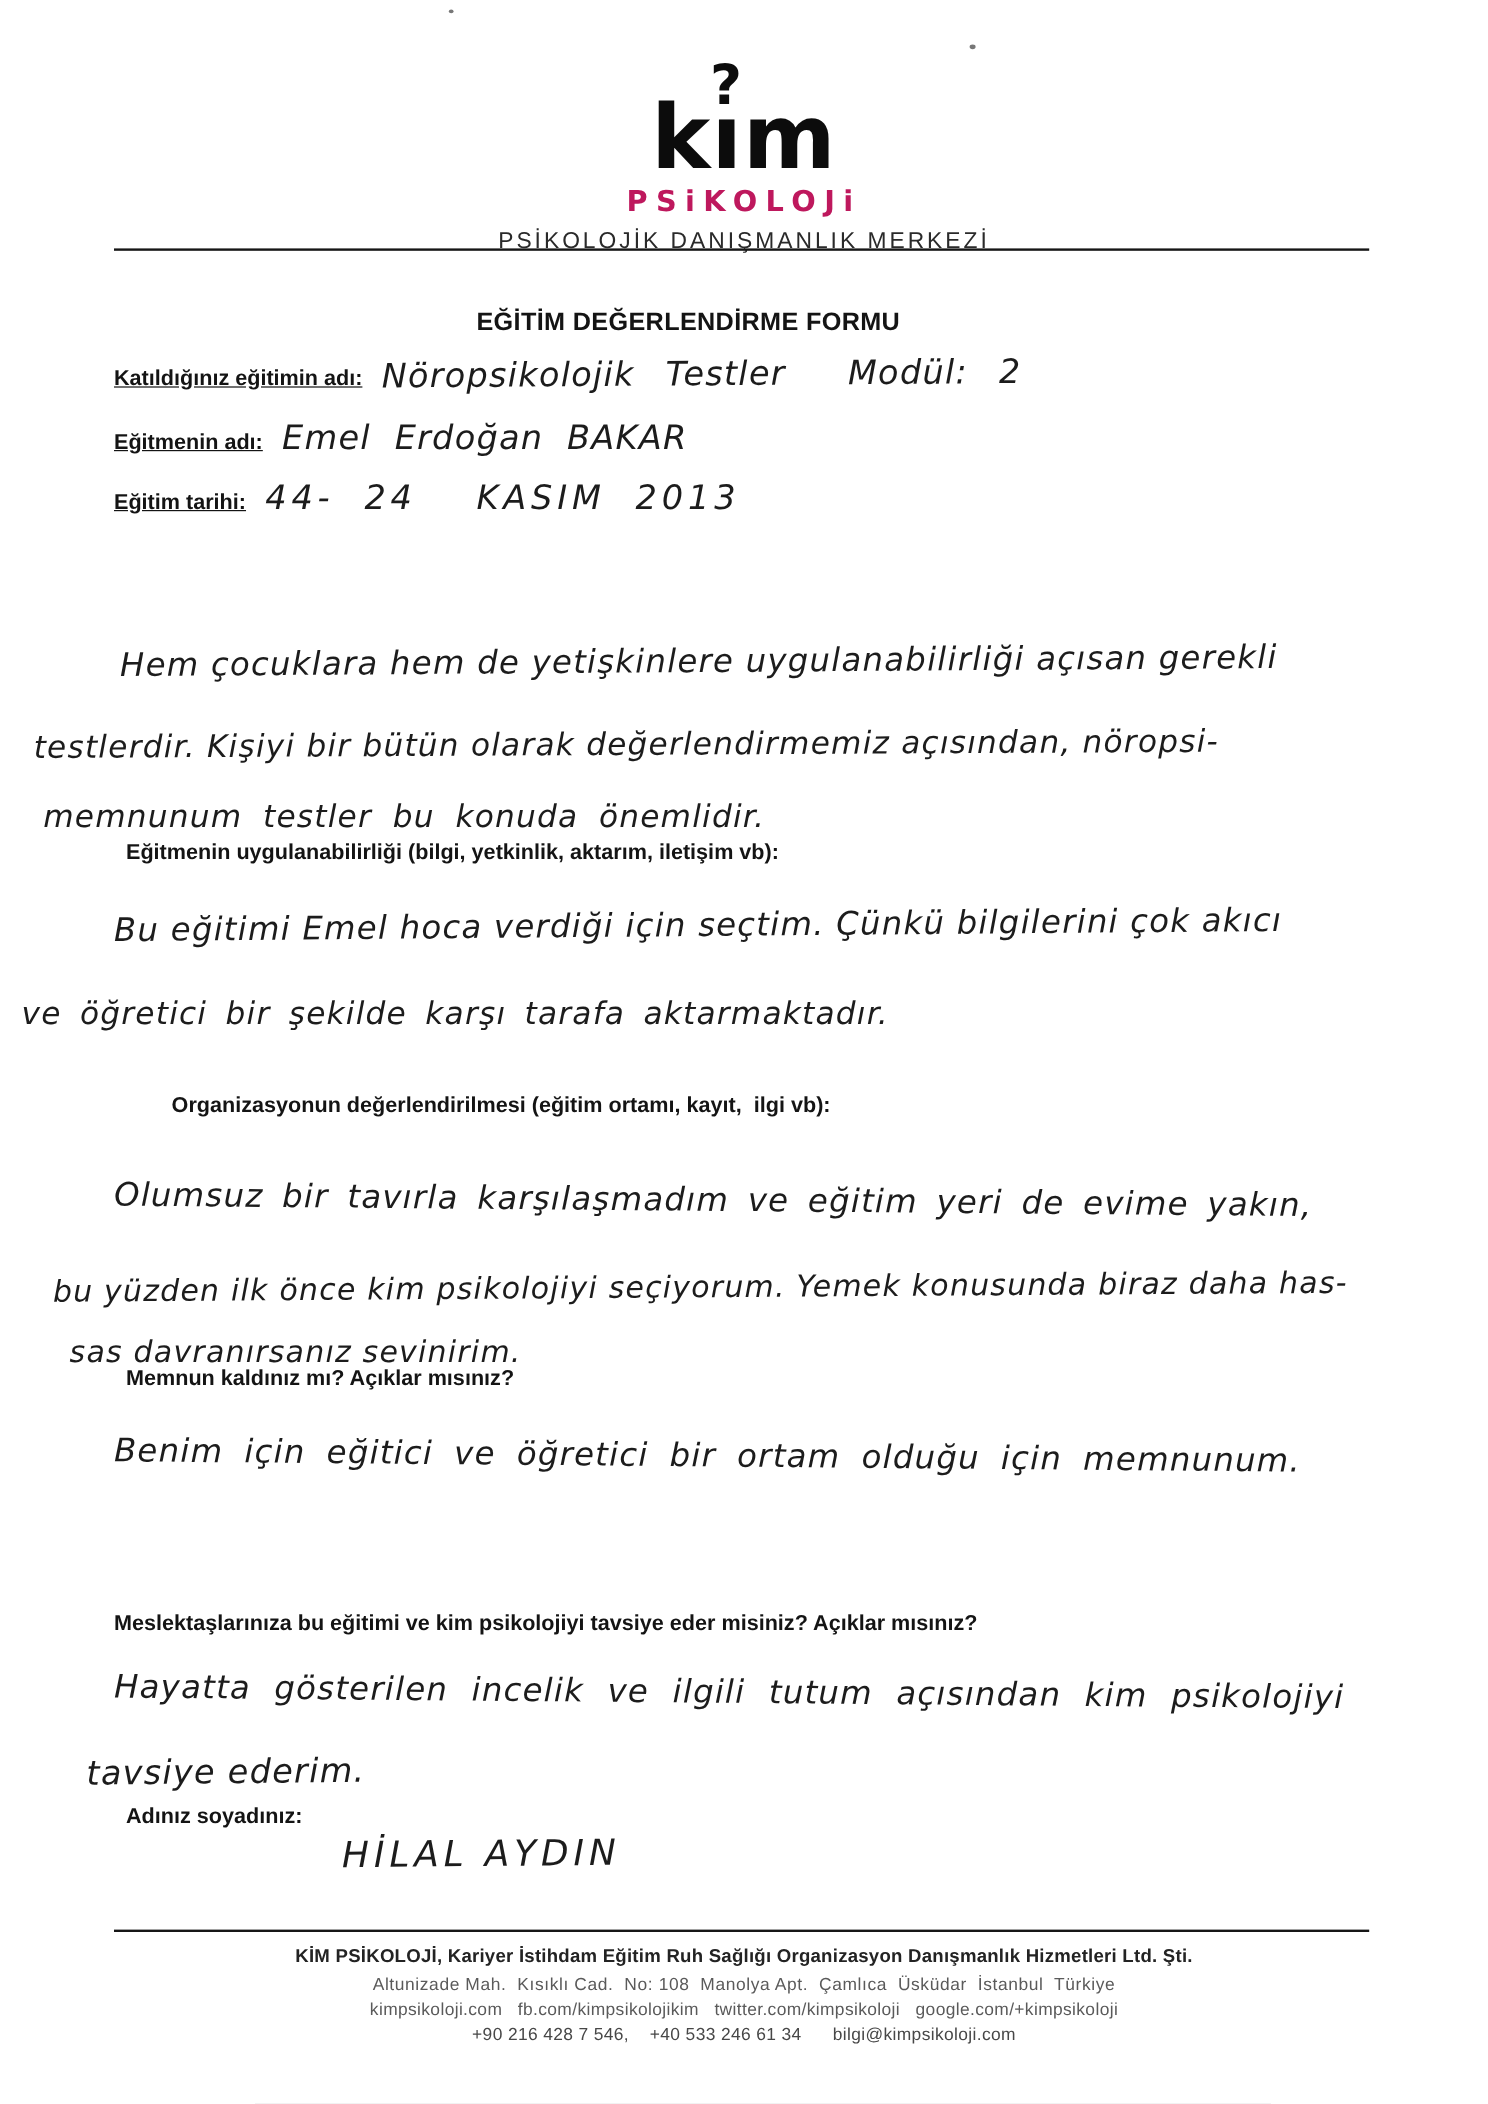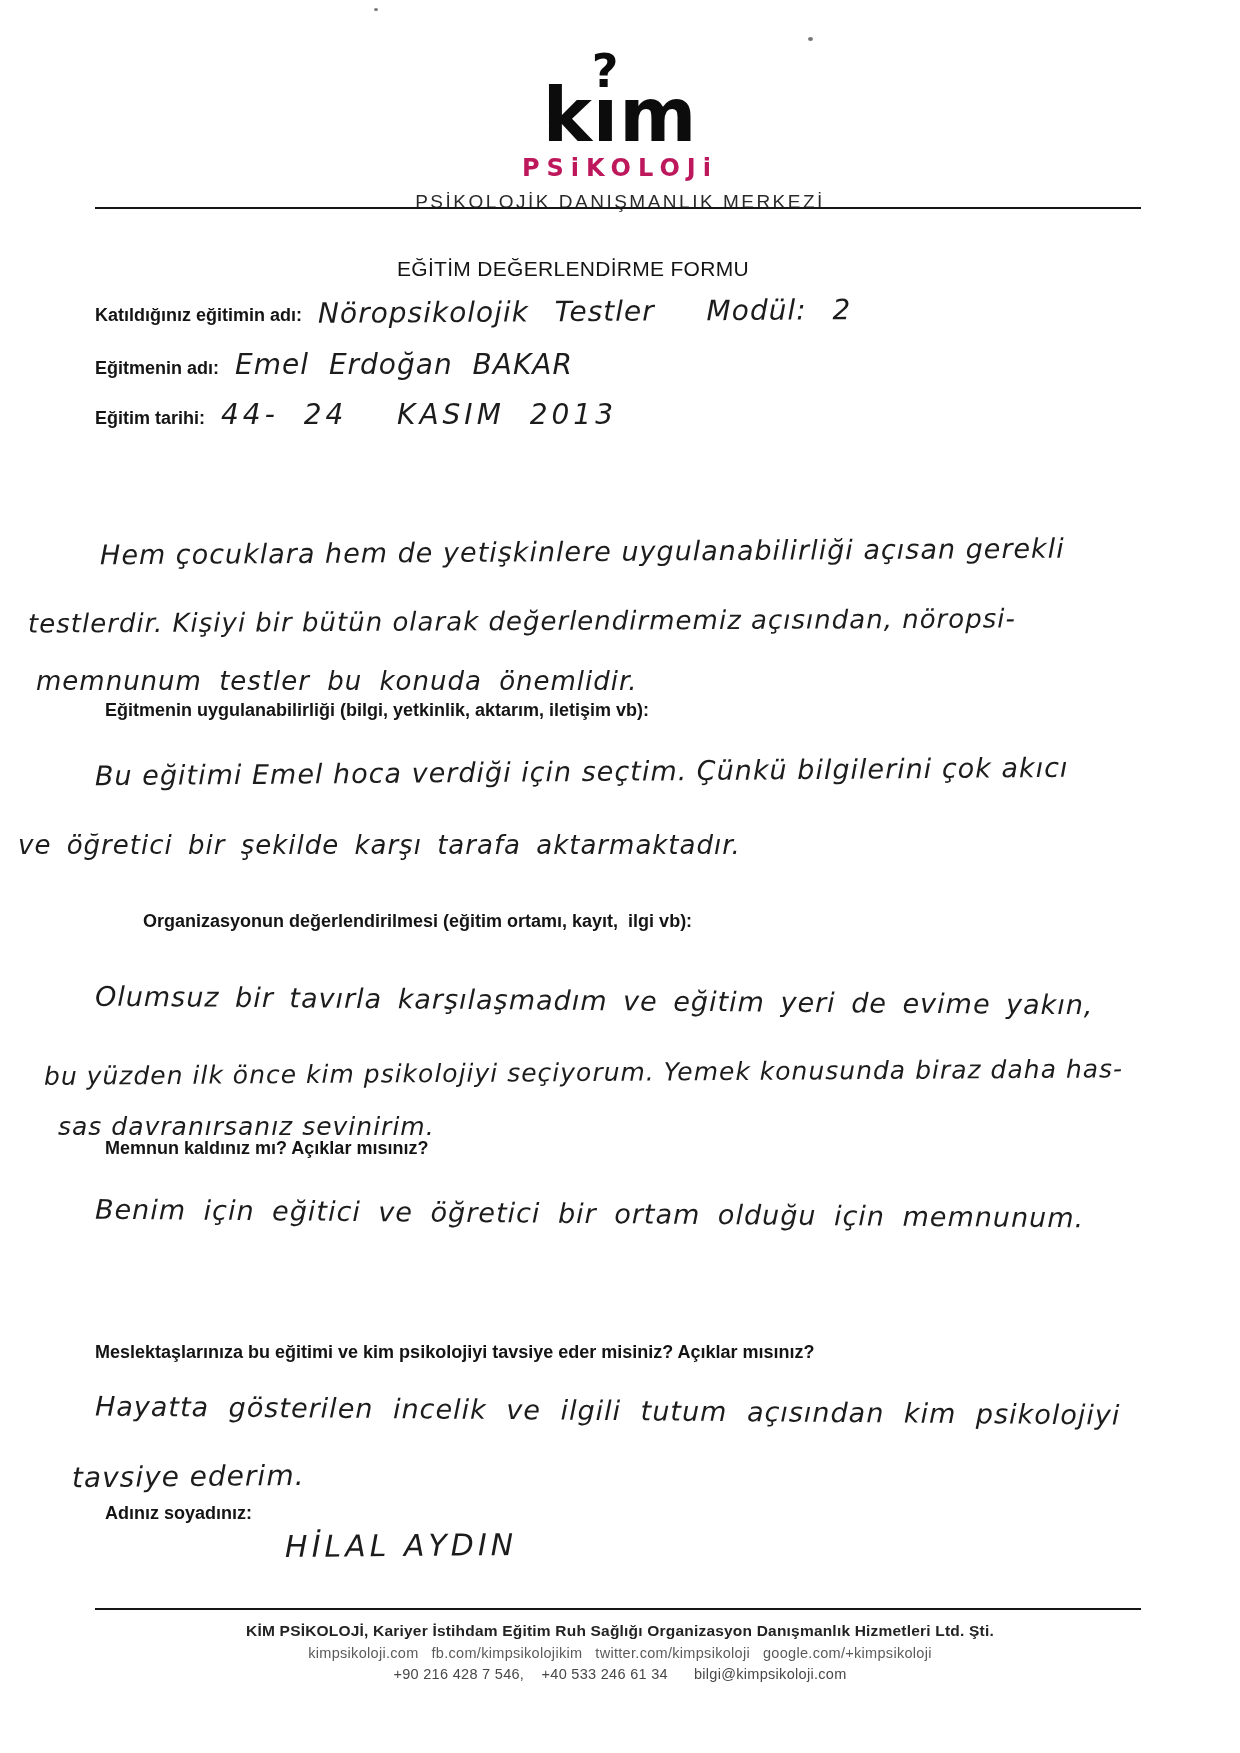--- a/index.html
+++ b/index.html
@@ -27,23 +27,23 @@
   }
   .brand-tagline {
     margin-top:9px; font-size:19px; letter-spacing:2.5px; color:#2a2a2a;
     font-family:"Liberation Sans", sans-serif;
   }
   
   .rule { position:absolute; left:95px; width:1046px; border-top:2px solid #161616; }
   .rule-top { top:207px; }
   .rule-bottom { top:1608px; }
   
-  .form-title { position:absolute; top:257px; left:397px; font-size:21px; font-weight:normal; letter-spacing:0.3px; }
+  .form-title { position:absolute; top:257px; left:397px; font-size:21px; font-weight:bold; letter-spacing:0.3px; }
   .field { position:absolute; display:flex; align-items:baseline; gap:16px; }
-  .flabel { font-size:18px; font-weight:bold; white-space:pre; }
+  .flabel { font-size:18px; font-weight:bold; white-space:pre;text-decoration:underline; }
   .qlabel { position:absolute; font-size:18px; font-weight:bold; white-space:pre; }
   
   .hand {
     font-family:"DejaVu Sans", sans-serif; font-style:italic;
     color:#1c1c1c; white-space:pre; letter-spacing:1px;
   }
   .fvalue { font-size:28px; }
   .hand-line { position:absolute; font-size:26px; }
   .sig { position:absolute; font-size:30px; letter-spacing:4px; }
   
@@ -113,17 +113,18 @@
   <div class="hand hand-line" style="top:1395px; left:95px; font-size:27px; word-spacing:10px; transform:rotate(0.5deg);">Hayatta gösterilen incelik ve ilgili tutum açısından kim psikolojiyi</div>
   <div class="hand hand-line" style="top:1460px; left:72px; font-size:28px; transform:rotate(-0.6deg);">tavsiye ederim.</div>
 
   <div class="qlabel" style="top:1503px; left:105px;">Adınız soyadınız:</div>
   <div class="hand sig" style="top:1528px; left:285px; transform:rotate(-0.5deg);">HİLAL AYDIN</div>
 
   <div class="rule rule-bottom"></div>
 
   <div class="footer">
     <div class="f1">KİM PSİKOLOJİ, Kariyer İstihdam Eğitim Ruh Sağlığı Organizasyon Danışmanlık Hizmetleri Ltd. Şti.</div>
+    <div class="f2">Altunizade Mah.  Kısıklı Cad.  No: 108  Manolya Apt.  Çamlıca  Üsküdar  İstanbul  Türkiye</div>
     <div class="f3">kimpsikoloji.com   fb.com/kimpsikolojikim   twitter.com/kimpsikoloji   google.com/+kimpsikoloji</div>
     <div class="f4">+90 216 428 7 546,    +40 533 246 61 34      bilgi@kimpsikoloji.com</div>
   </div>
 
 </div>
 
 </body></html>

